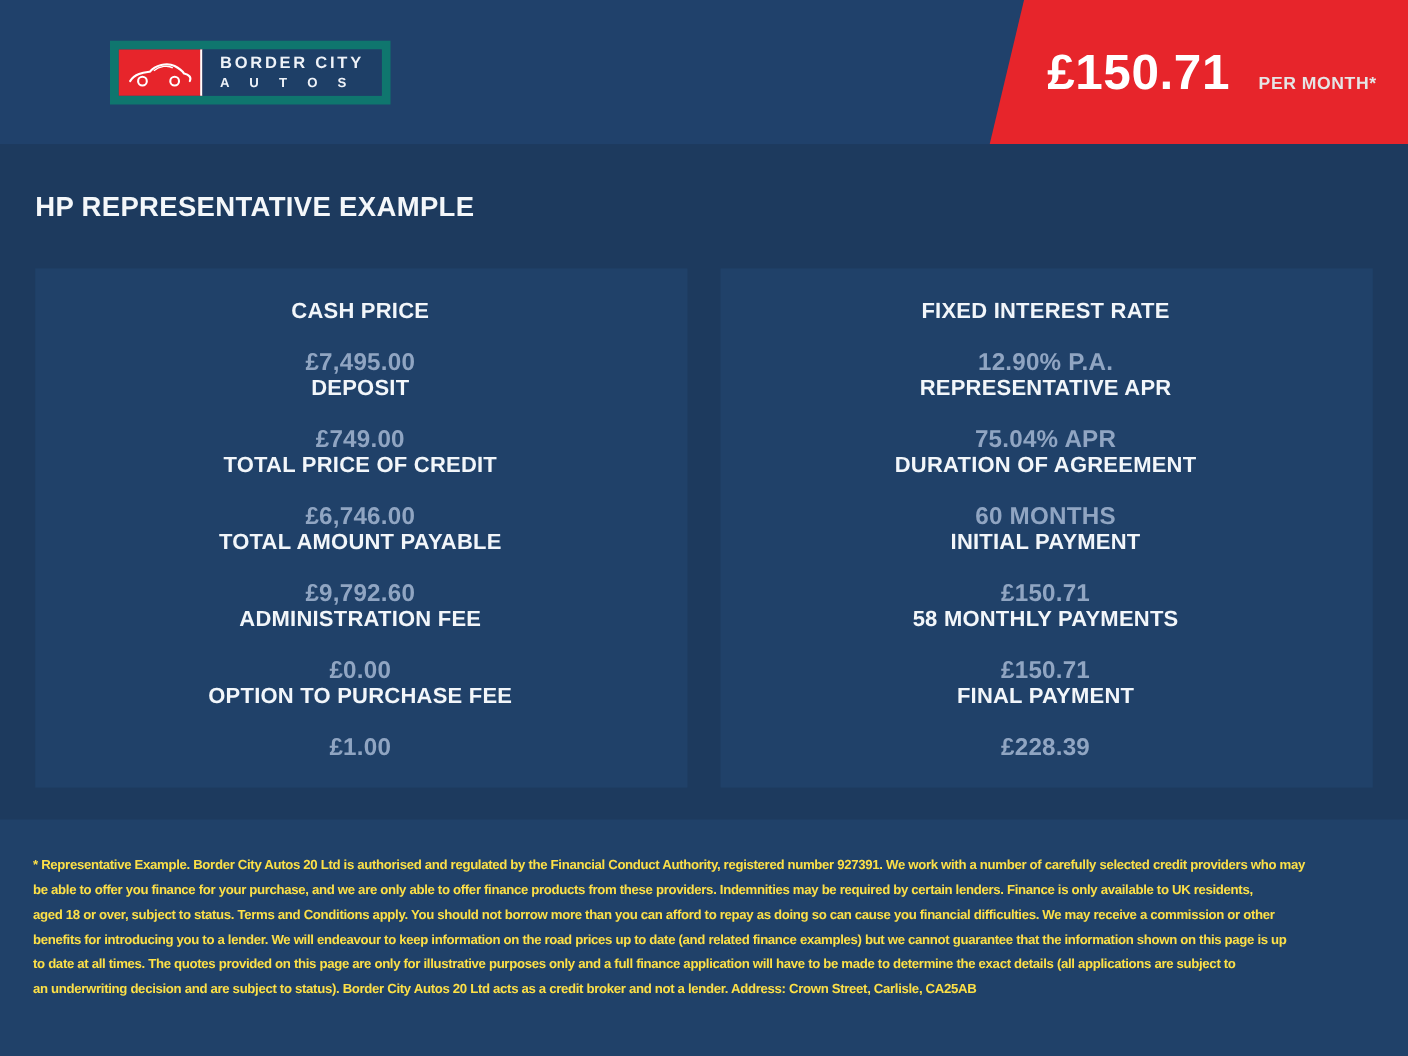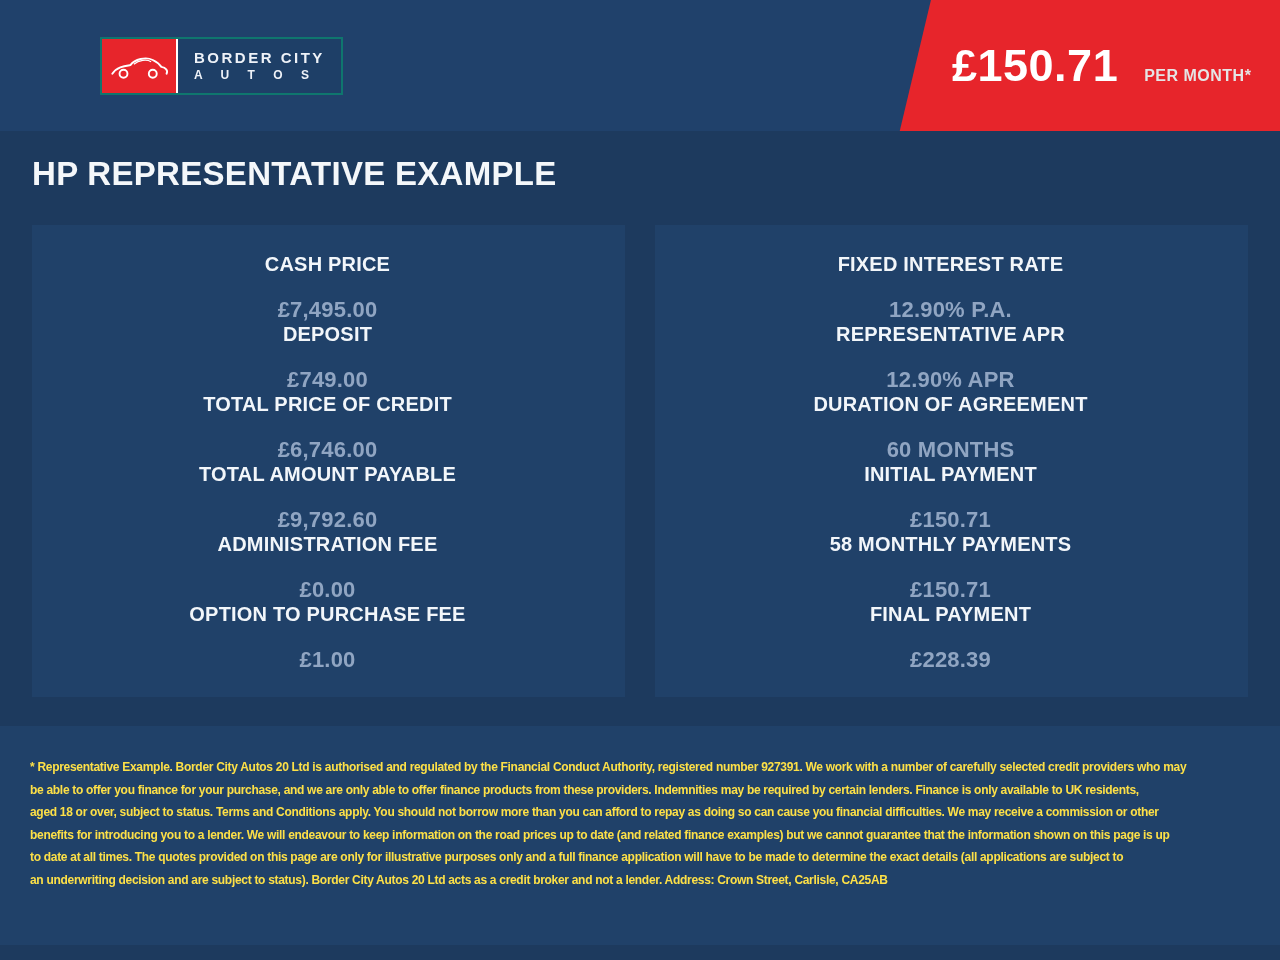--- a/index.html
+++ b/index.html
@@ -22,21 +22,21 @@
   .header{
     position:relative;
     height:131px;
     background:var(--header-bg);
     display:flex;
     align-items:center;
     padding-left:100px;
   }
   .logo{
     display:flex;
-    border:2px solid #0f766e;
+    border:8px solid #0f766e;
     height:58px;
     z-index:2;
   }
   .logo-mark{
     width:76px;
     background:var(--red);
     border-right:2px solid #fff;
     display:flex;
     align-items:center;
     justify-content:center;
@@ -80,22 +80,22 @@
     font-size:16px;
     font-weight:700;
     letter-spacing:0.5px;
     color:#e5e5e5;
     margin-left:26px;
   }
 
   
   .main{padding:0 32px;}
   .page-title{
-    margin-top:24px;
-    font-size:33px;
+    margin-top:43px;
+    font-size:25px;
     font-weight:700;
     letter-spacing:0.3px;
     color:#f4f7fa;
     height:31px;
   }
   .panels{
     display:flex;
     gap:30px;
     margin-top:39px;
   }
@@ -200,21 +200,21 @@
       </div>
     </div>
 
     <div class="panel">
       <div class="row">
         <span class="row-label">FIXED INTEREST RATE</span>
         <span class="row-value">12.90% P.A.</span>
       </div>
       <div class="row">
         <span class="row-label">REPRESENTATIVE APR</span>
-        <span class="row-value">12.90% APR</span>
+        <span class="row-value">75.04% APR</span>
       </div>
       <div class="row">
         <span class="row-label">DURATION OF AGREEMENT</span>
         <span class="row-value">60 MONTHS</span>
       </div>
       <div class="row">
         <span class="row-label">INITIAL PAYMENT</span>
         <span class="row-value">£150.71</span>
       </div>
       <div class="row">

